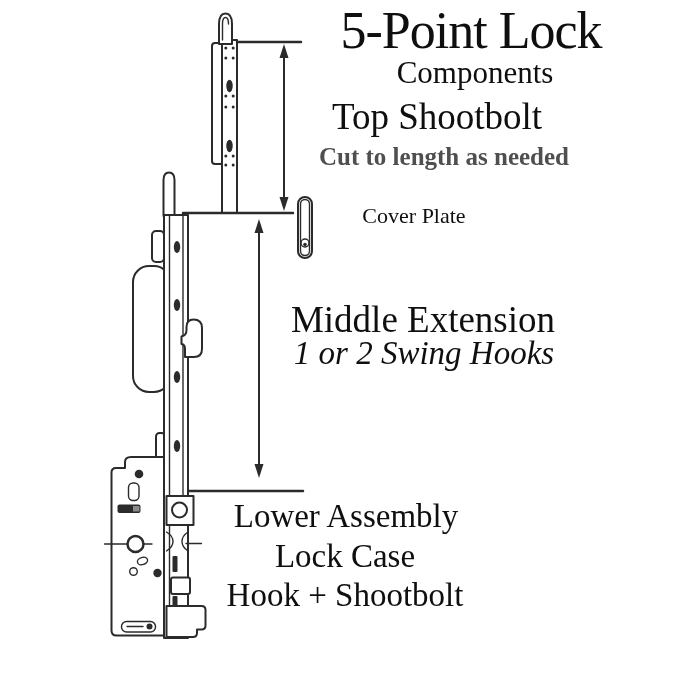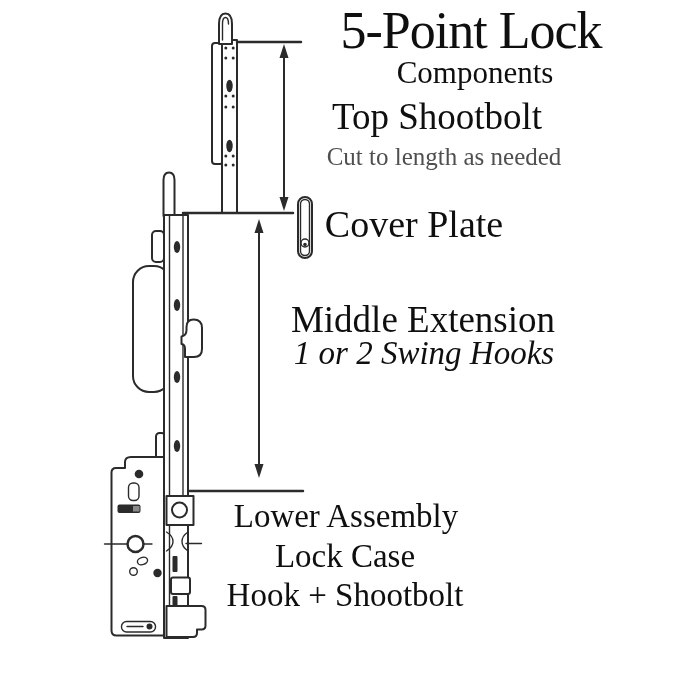--- a/index.html
+++ b/index.html
@@ -22,22 +22,22 @@
     color:var(--text);
     white-space:nowrap;
     transform:translateX(-50%);
     line-height:1.1;
     text-align:center;
   }
   .title      {font-size:52px;letter-spacing:-1px;}
   .subtitle   {font-size:31px;}
   .lbl-big    {font-size:37px;}
   .lbl-mid    {font-size:33px;font-style:italic;}
-  .lbl-note   {font-size:25px;color:var(--note);}
-  .lbl-plate  {font-size:38px;}
+  .lbl-note   {font-size:25px;color:var(--note);font-weight:bold;}
+  .lbl-plate  {font-size:22px;}
   .lbl-low    {font-size:33px;text-align:center;}
   .ln{fill:none;stroke:var(--line);stroke-width:2;}
   .fw{fill:#fff;stroke:var(--line);stroke-width:2;}
   .fd{fill:var(--line);stroke:none;}
   .thin{stroke-width:1.4;}
   .thick{stroke-width:2.5;}
 </style>
 </head>
 <body>
 

